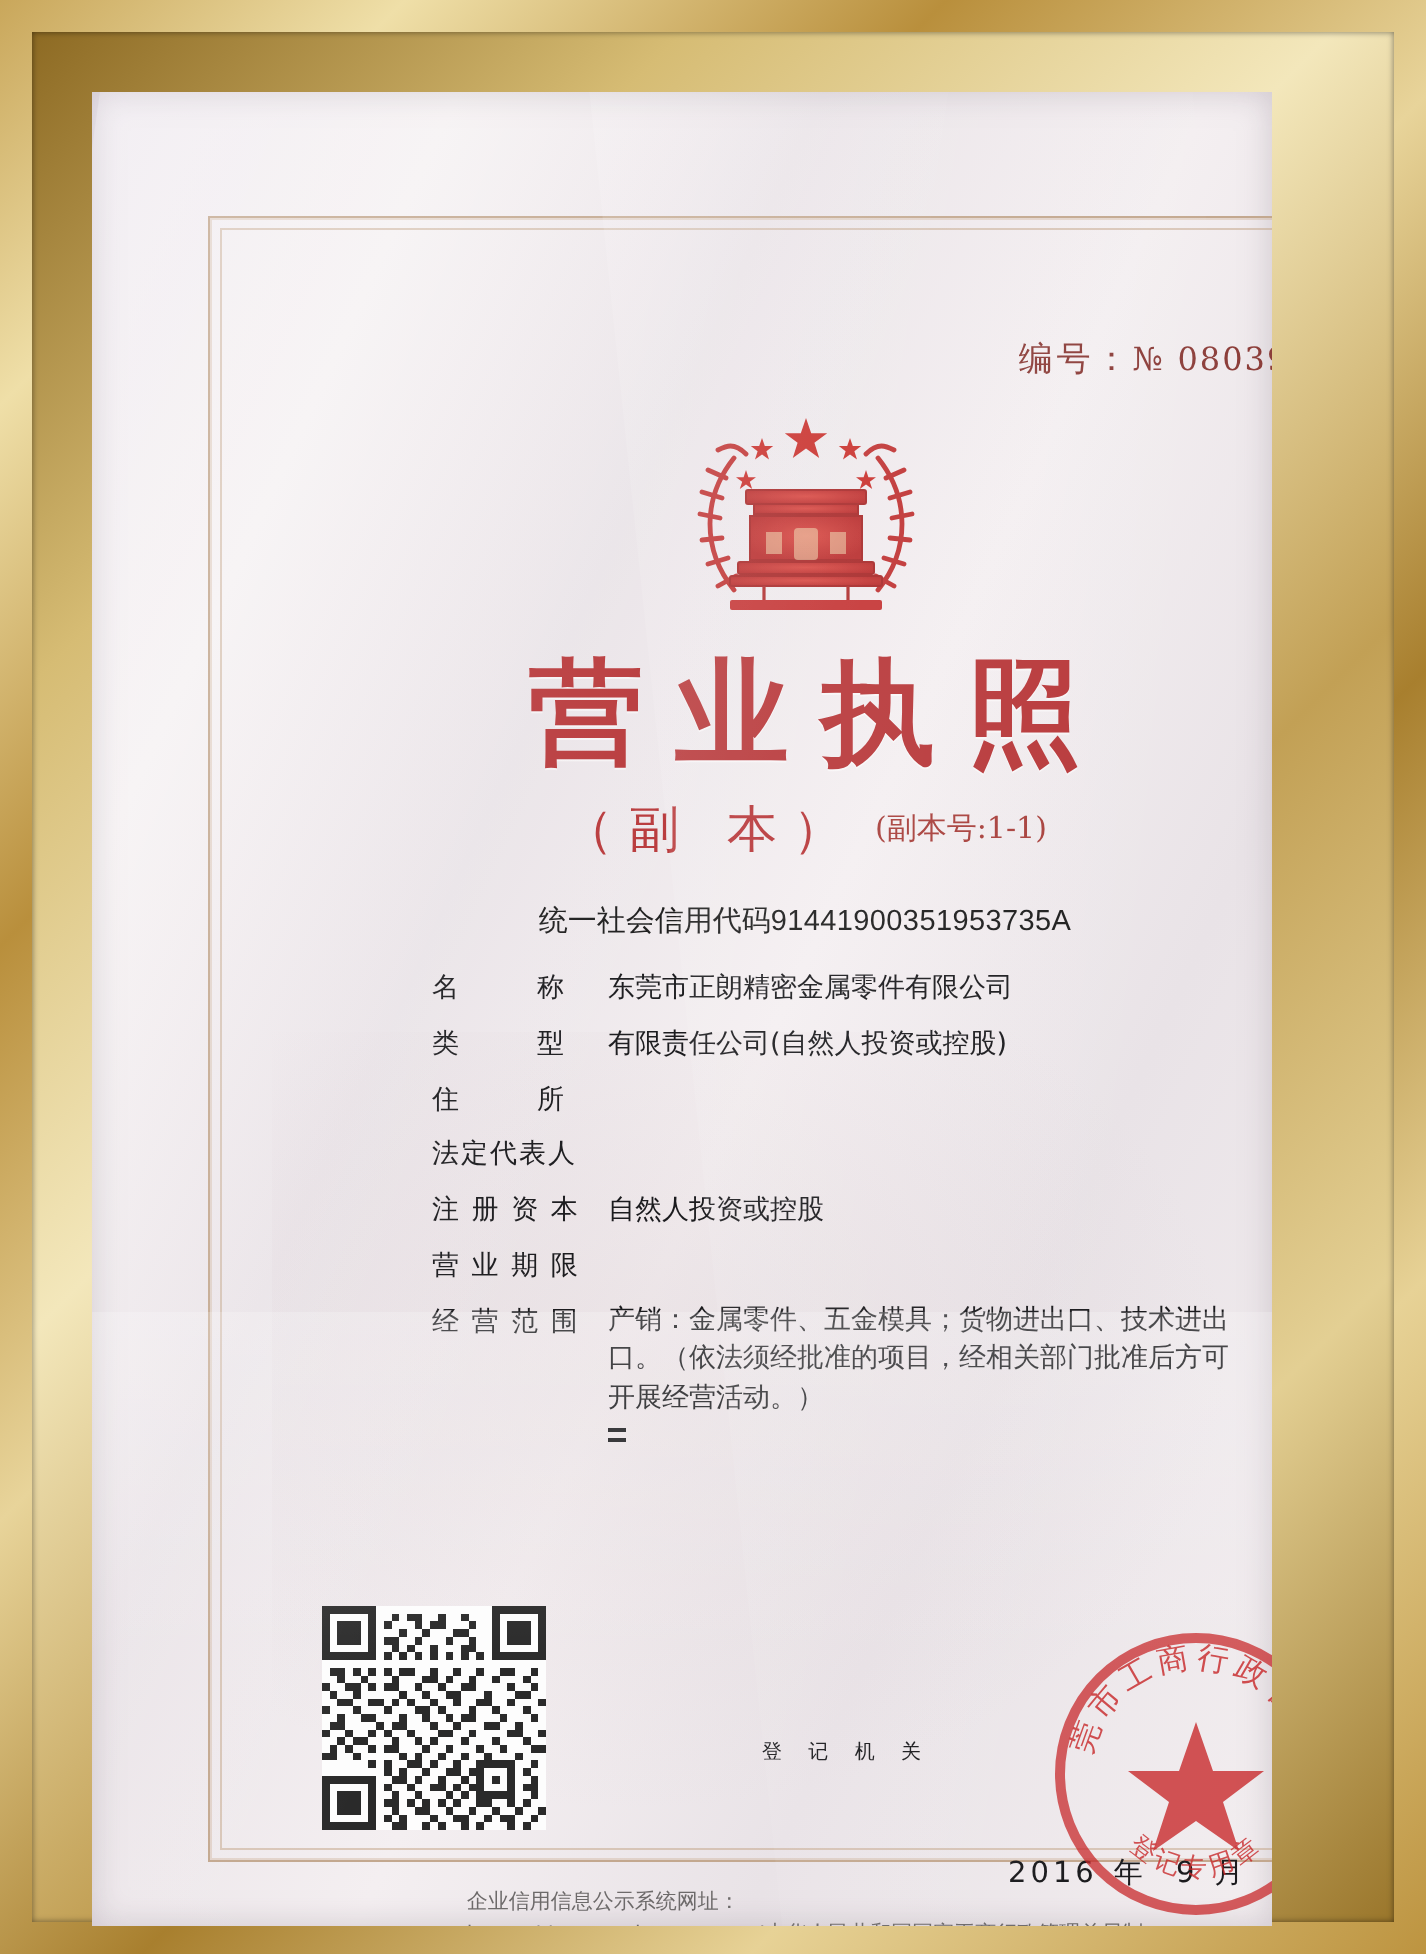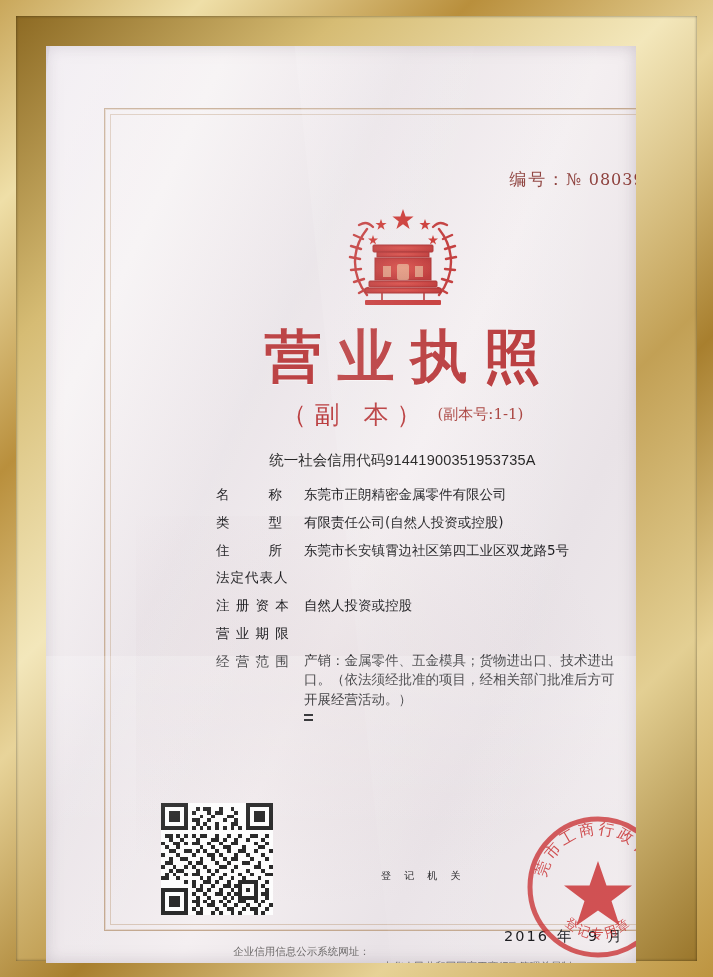--- a/index.html
+++ b/index.html
@@ -300,21 +300,20 @@
           <div class="field-row">
             <div class="field-label">名　　称</div>
             <div class="field-value">东莞市正朗精密金属零件有限公司</div>
           </div>
           <div class="field-row">
             <div class="field-label">类　　型</div>
             <div class="field-value">有限责任公司(自然人投资或控股)</div>
           </div>
           <div class="field-row">
             <div class="field-label">住　　所</div>
-            <div class="field-value">东莞市长安镇霄边社区第四工业区双龙路5号</div>
           </div>
           <div class="field-row">
             <div class="field-label tight">法定代表人</div>
           </div>
           <div class="field-row">
             <div class="field-label tight">注 册 资 本</div>
             <div class="field-value">自然人投资或控股</div>
           </div>
           <div class="field-row">
             <div class="field-label tight">营 业 期 限</div>

